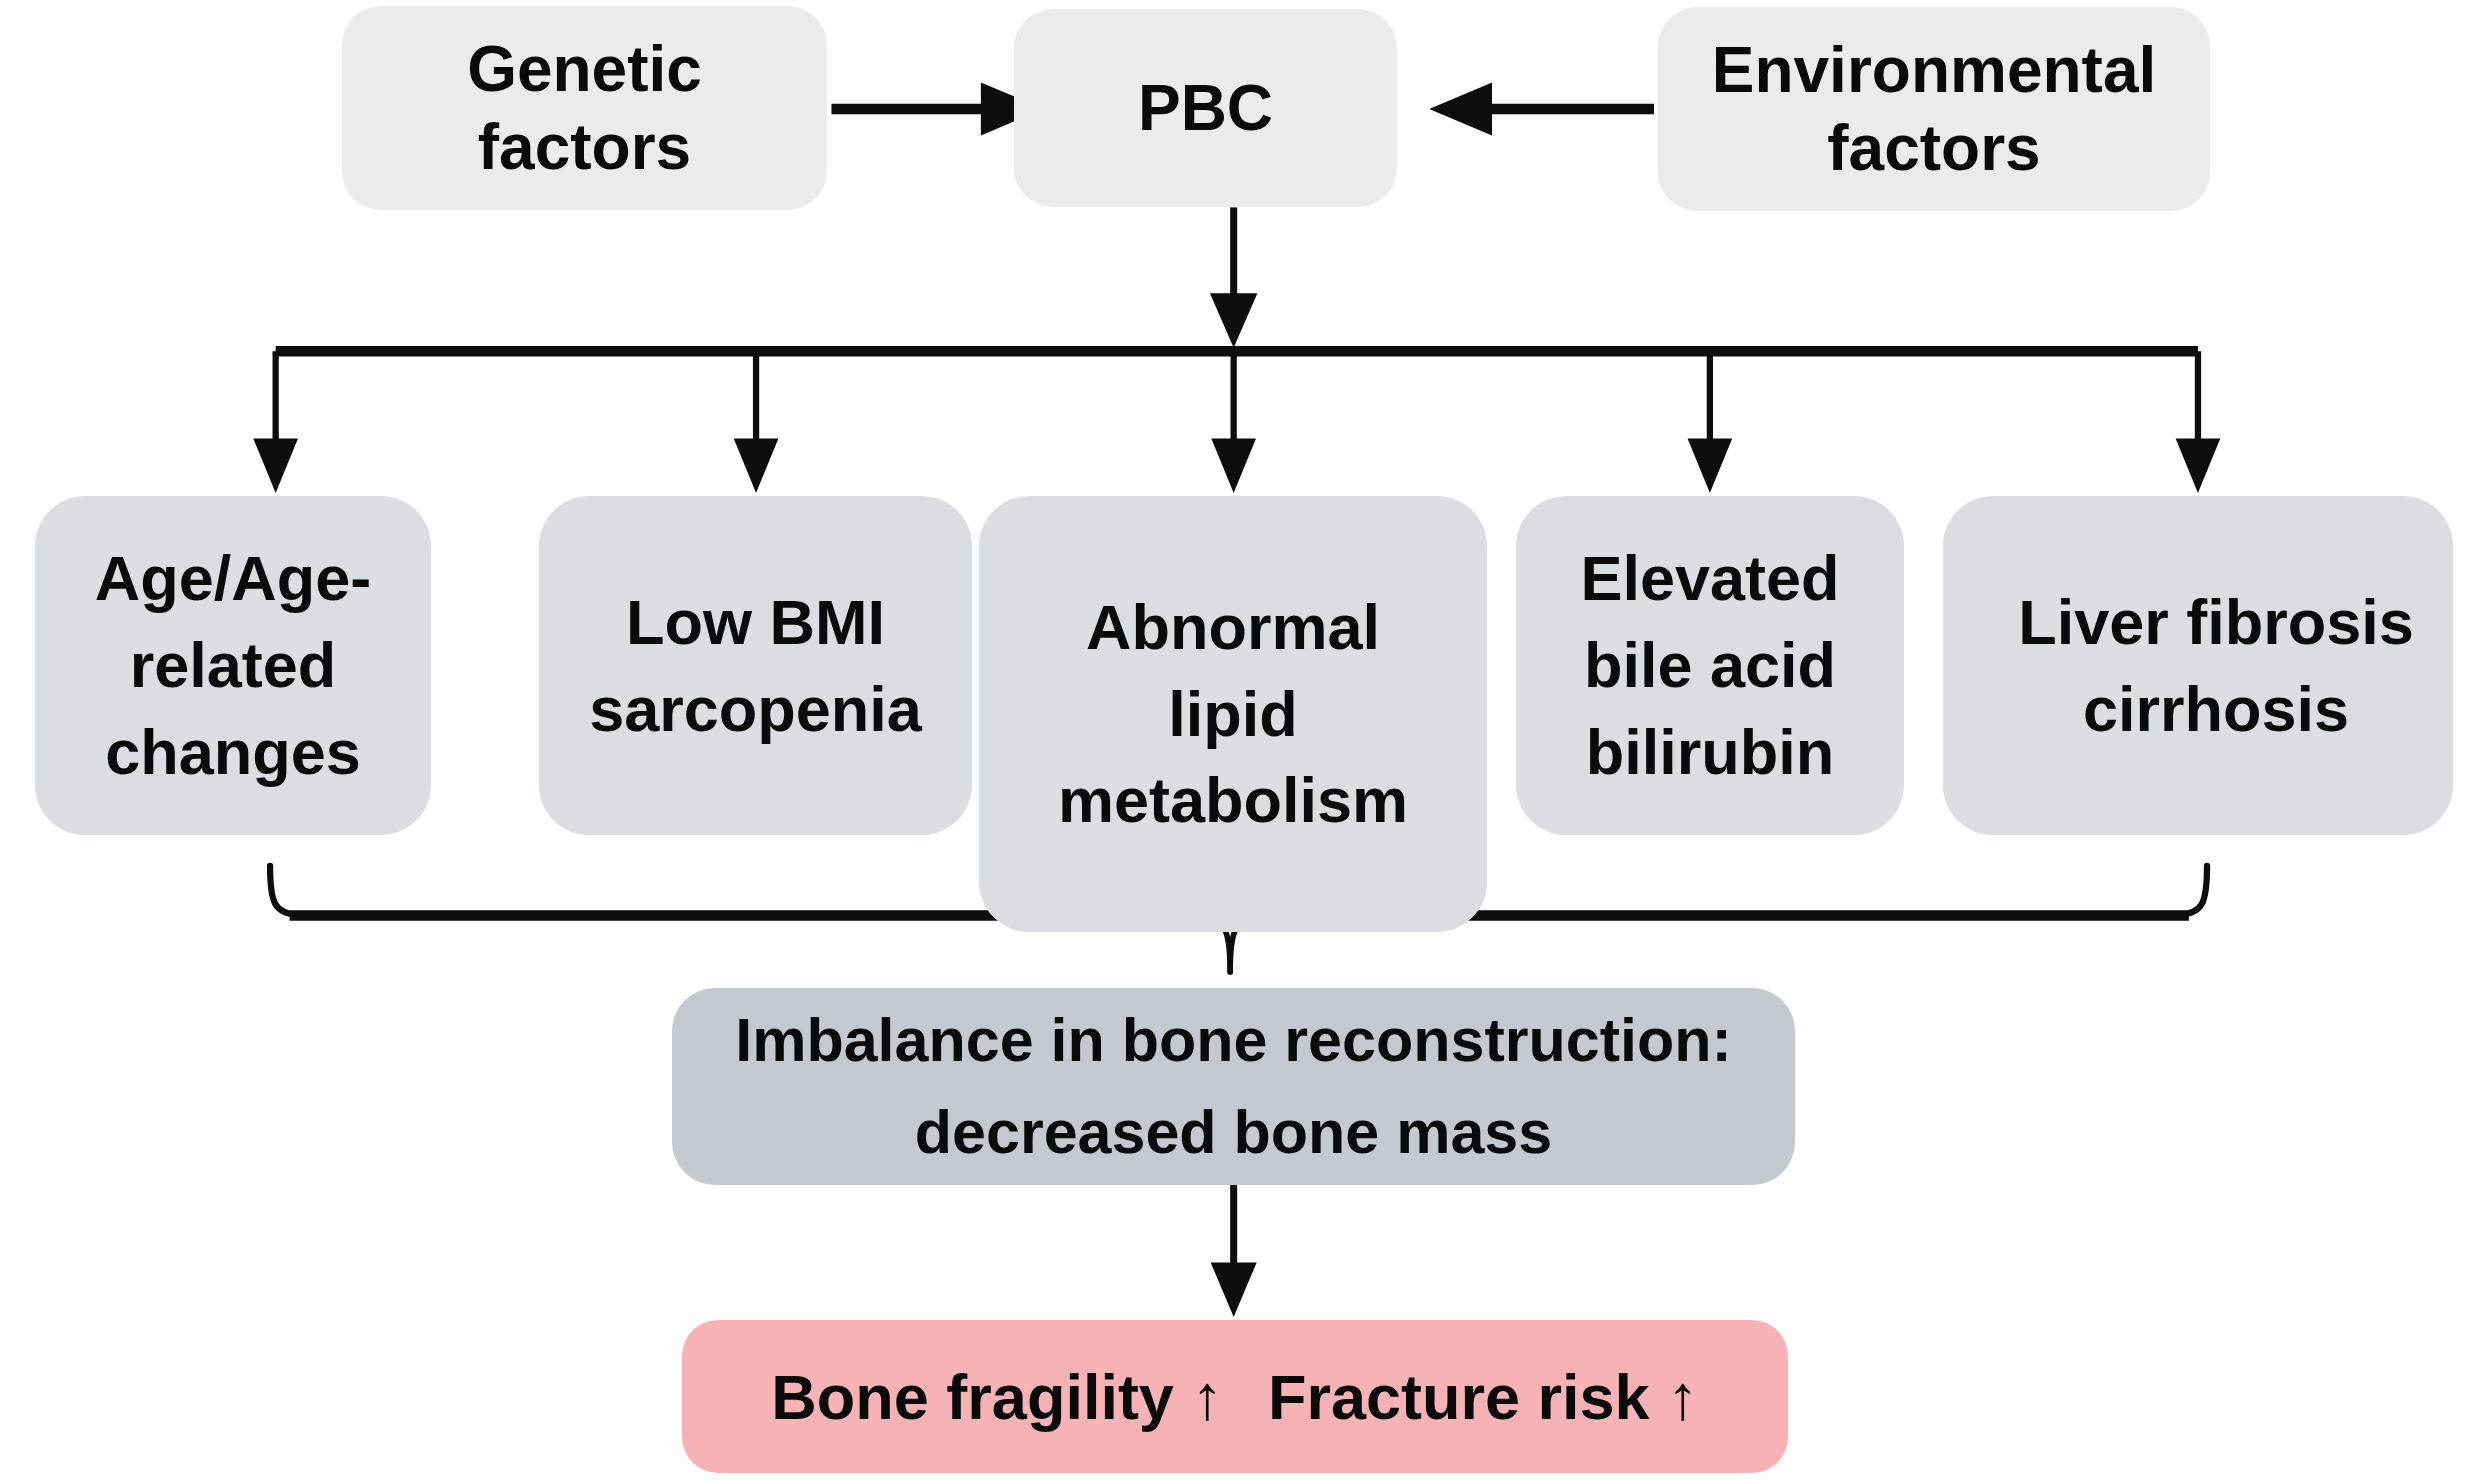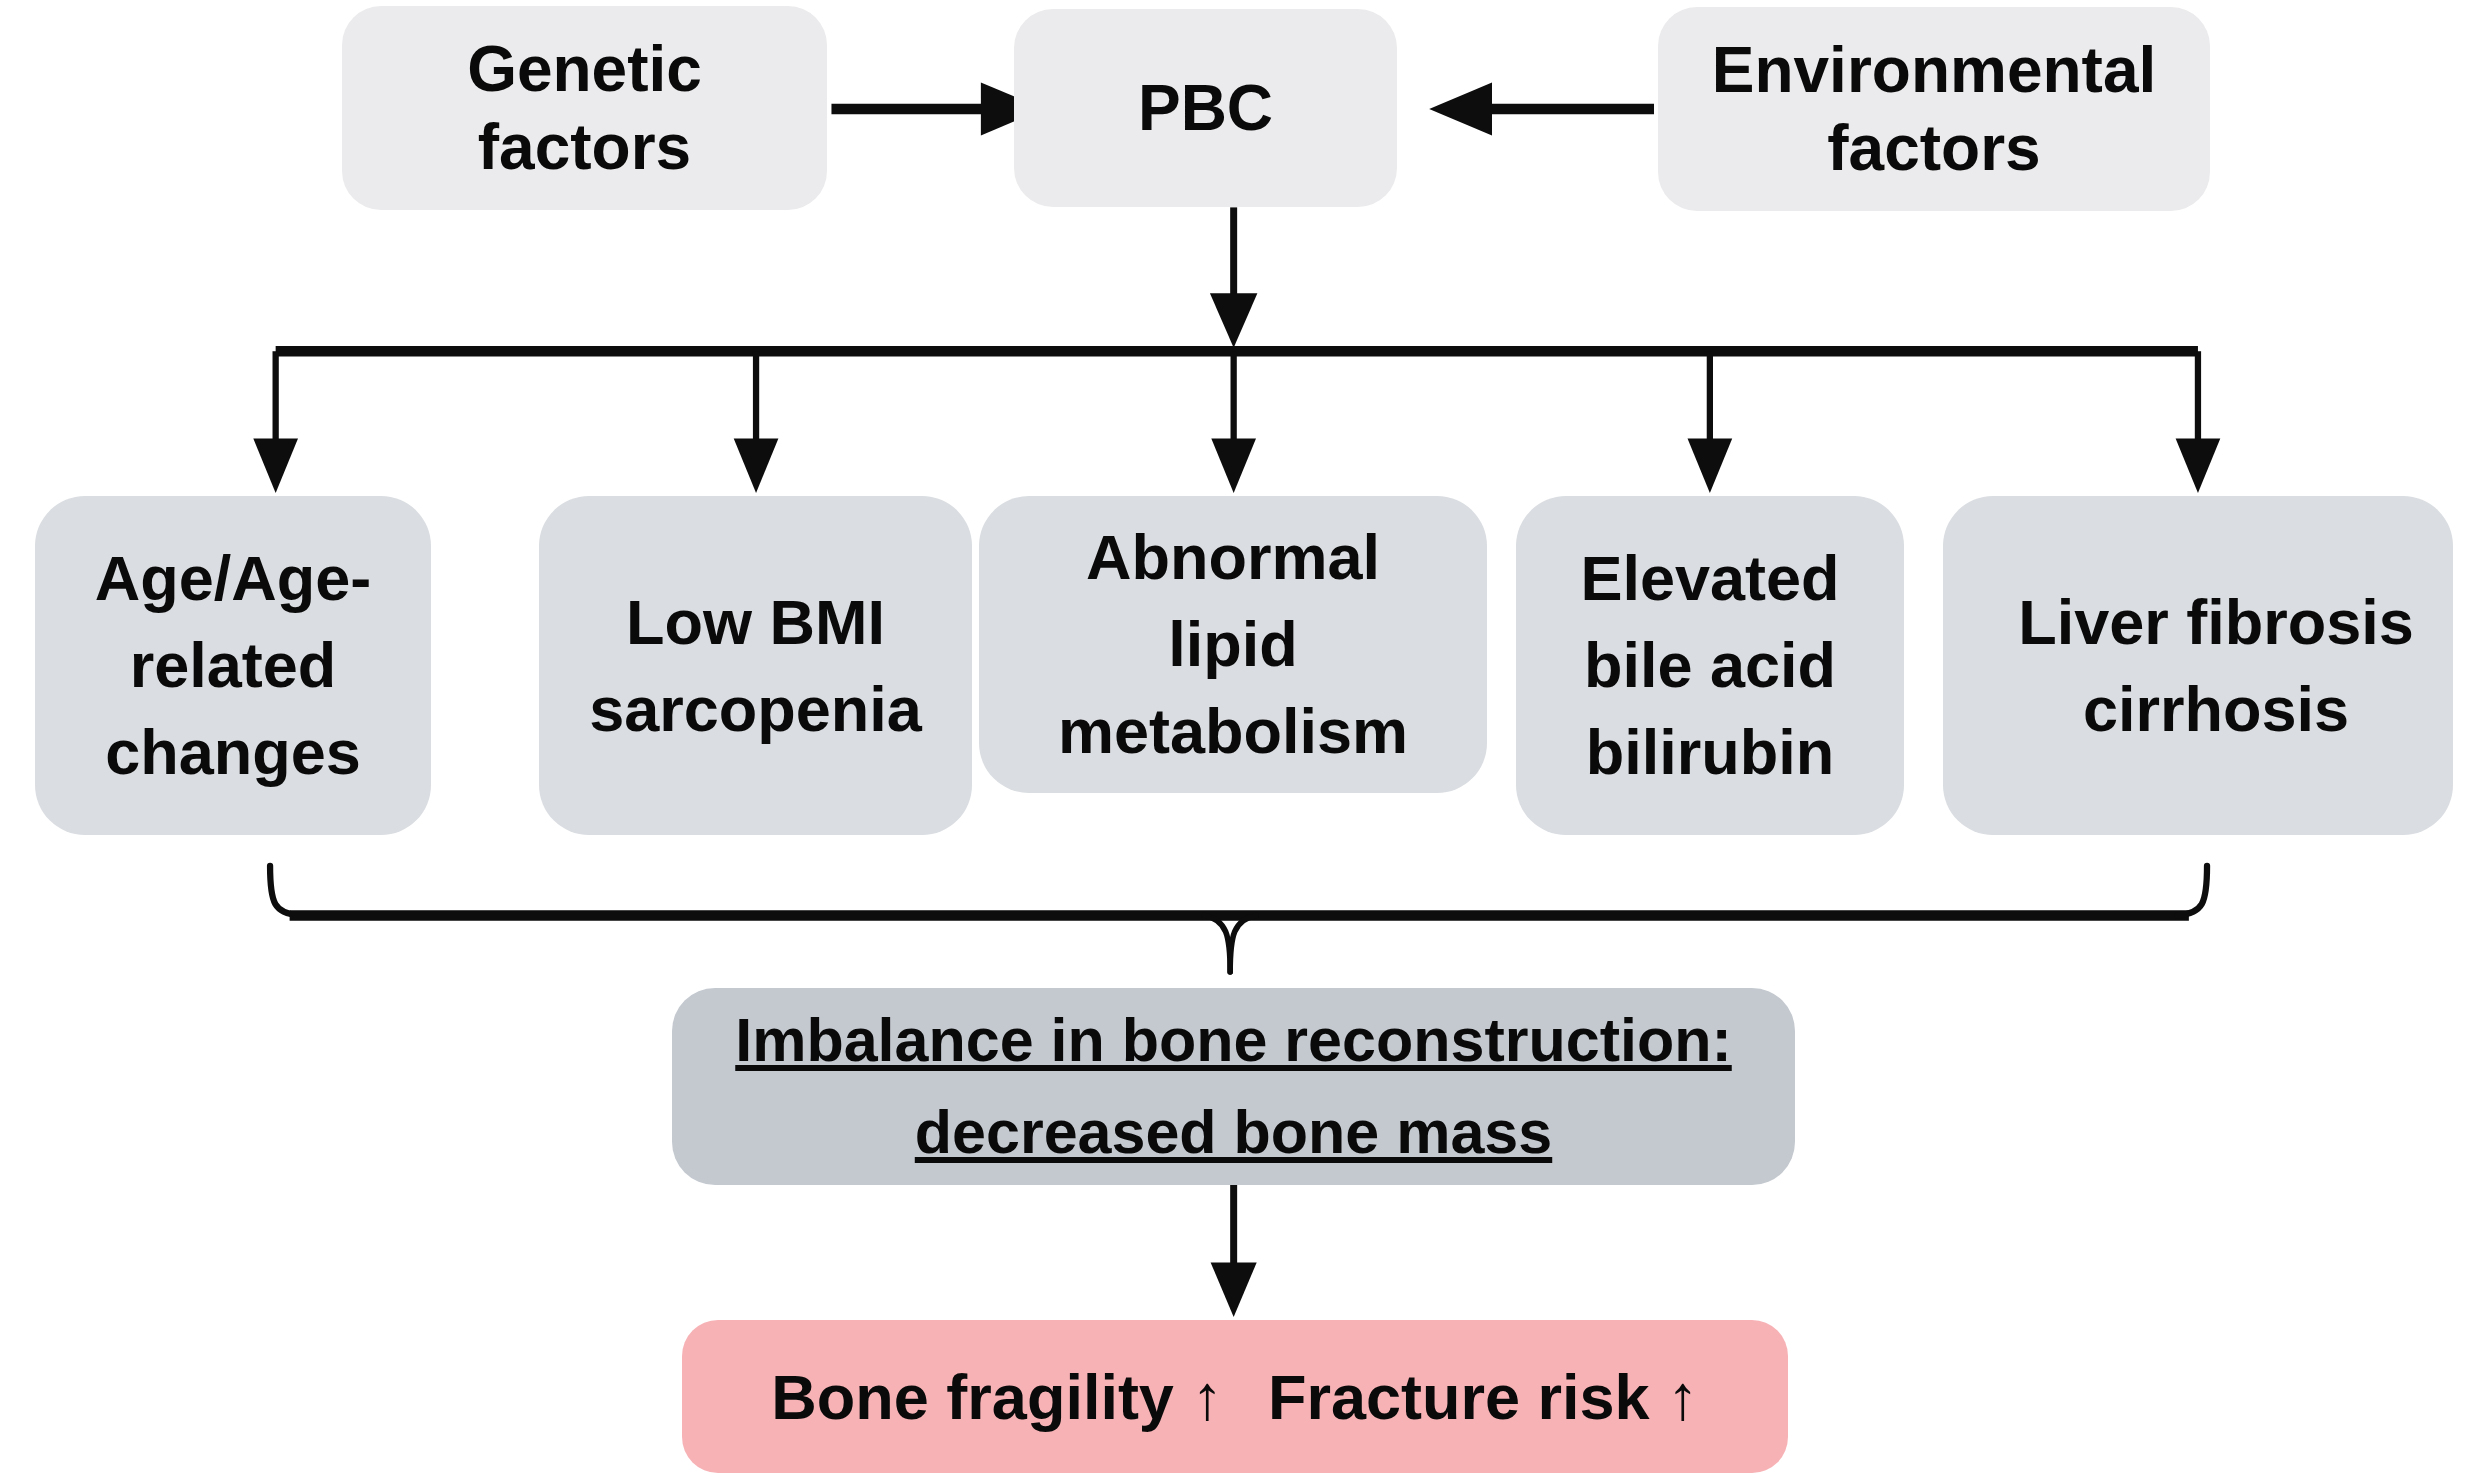--- a/index.html
+++ b/index.html
@@ -43,21 +43,20 @@
     background: var(--box-factor, #dadde1);
     border-radius: 50px;
     font-size: 63px;
     line-height: 1.38;
   }
   .imbalance-box {
     background: var(--box-imbalance, #c4c9d0);
     border-radius: 43px;
     font-size: 61px;
     line-height: 1.5;
-    text-decoration: underline;
   }
   .outcome-box {
     background: var(--box-outcome, #f7b2b6);
     border-radius: 36px;
     font-size: 63px;
     gap: 45px;
   }
 </style>
 </head>
 <body>
@@ -136,21 +135,21 @@
     <span class="lines">Age/Age-
 related
 changes</span>
   </div>
 
   <div class="box factor-box" style="left:539px; top:496px; width:433px; height:339px;">
     <span class="lines">Low BMI
 sarcopenia</span>
   </div>
 
-  <div class="box factor-box" style="left:979px; top:496px; width:508px; height:297px;">
+  <div class="box factor-box" style="left:979px; top:496px; width:508px; height:436px;">
     <span class="lines">Abnormal
 lipid
 metabolism</span>
   </div>
 
   <div class="box factor-box" style="left:1516px; top:496px; width:388px; height:339px;">
     <span class="lines">Elevated
 bile acid
 bilirubin</span>
   </div>

